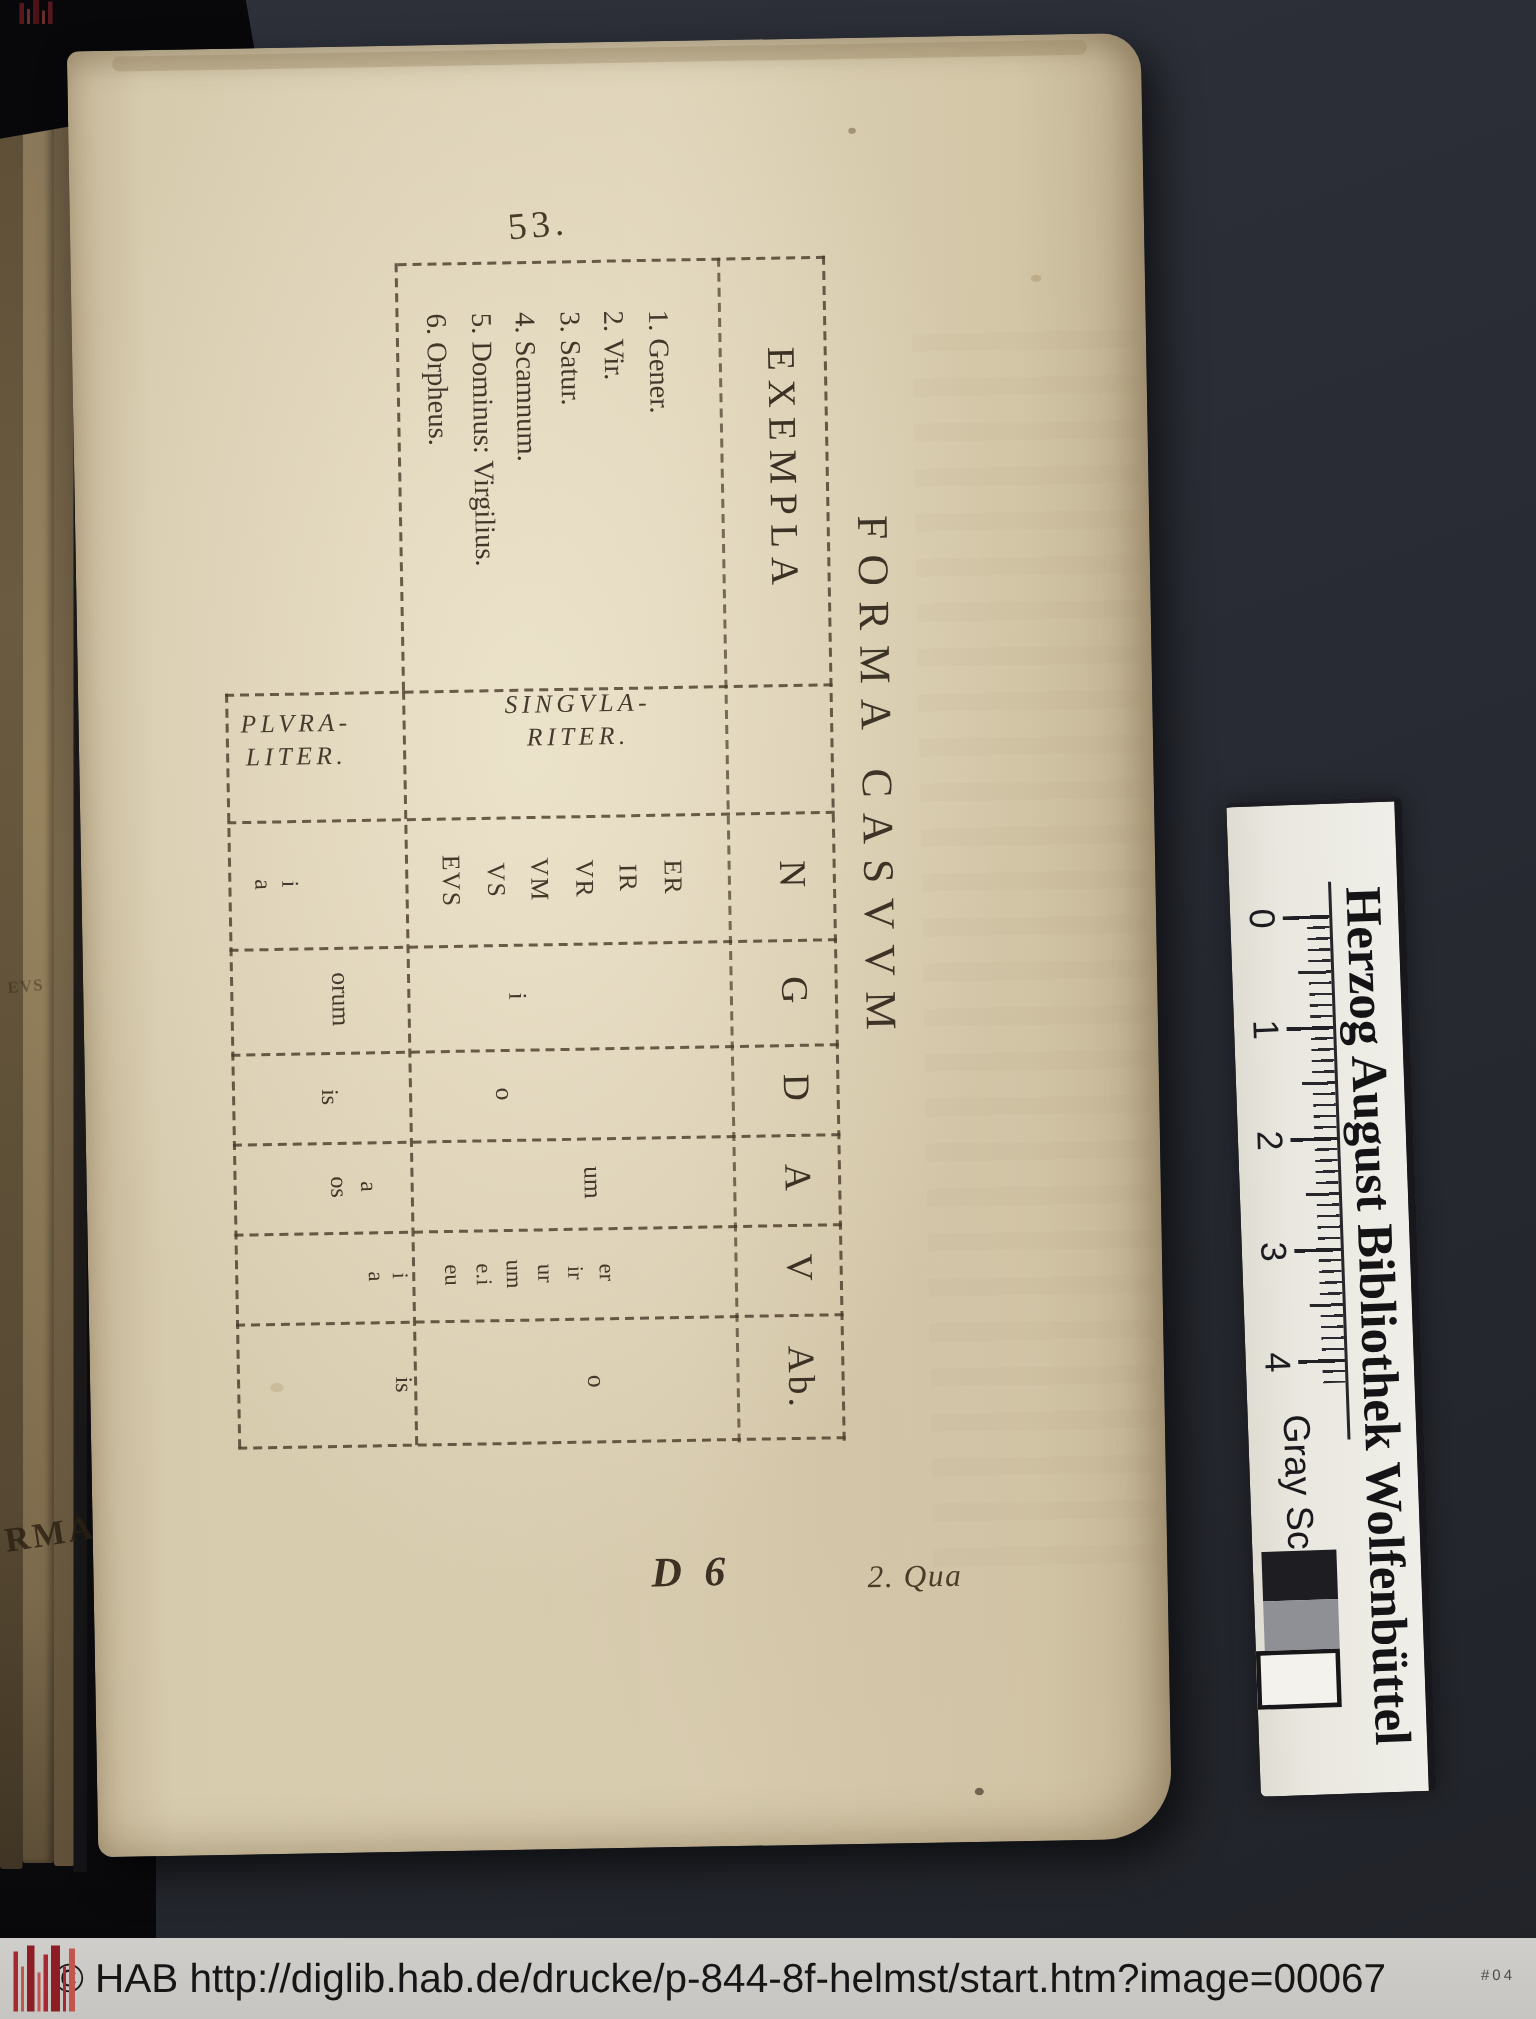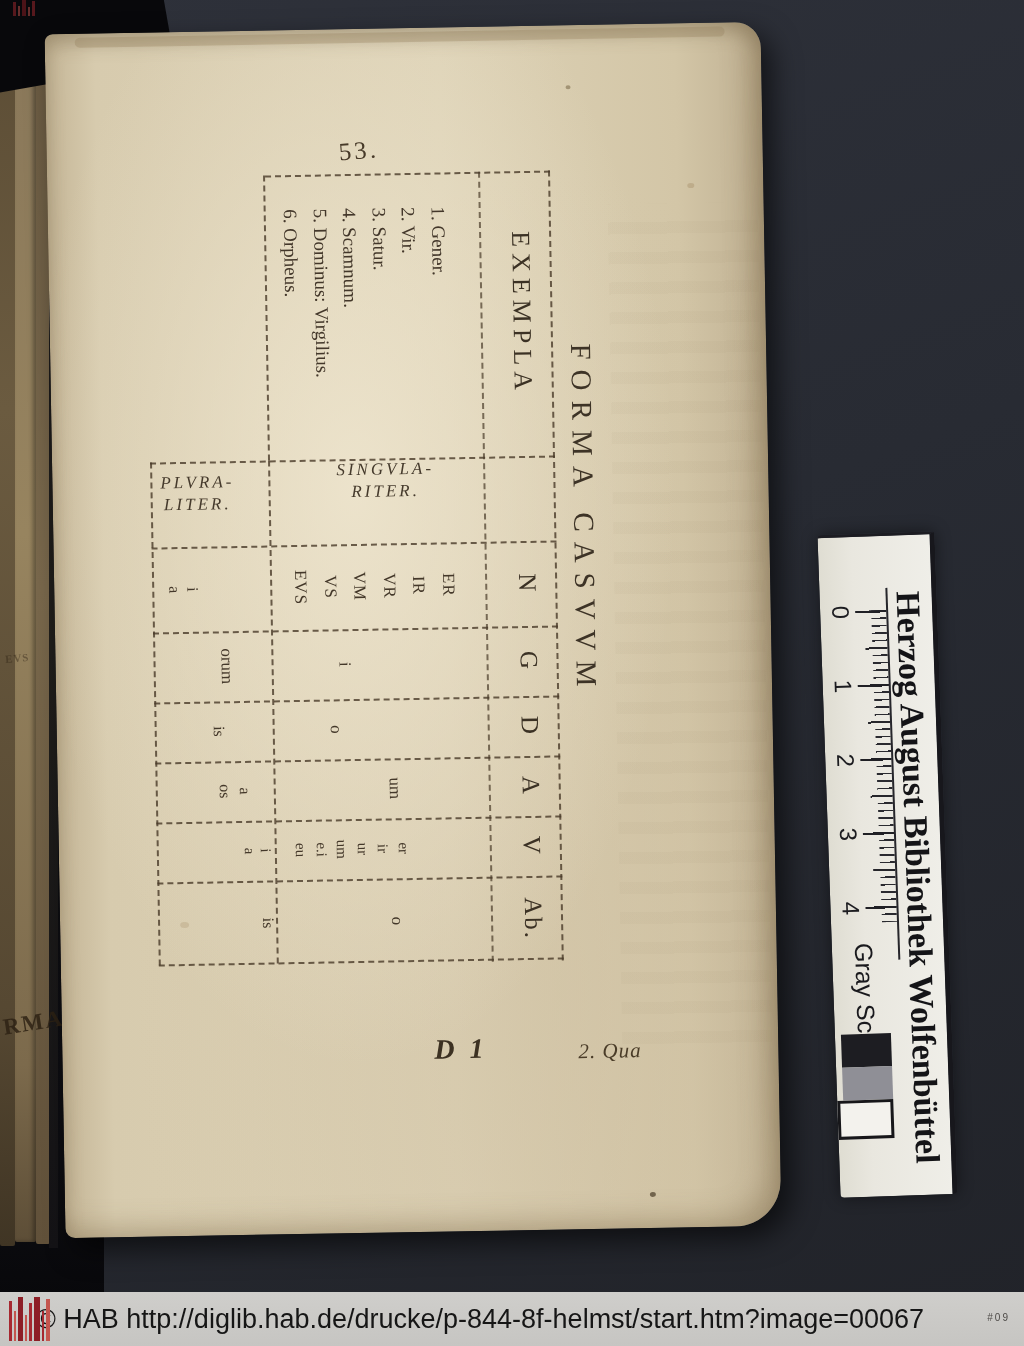--- a/index.html
+++ b/index.html
@@ -219,21 +219,21 @@
           <div>os</div>
         </div>
         <div class="col-vals v-plur">
           <div>i</div>
           <div>a</div>
         </div>
         <div class="col-vals ab-plur">is</div>
       </div>
     </div>
 
-    <div class="signature">D 1</div>
+    <div class="signature">D 6</div>
     <div class="catchword">2. Qua</div>
   </div>
 
   <div class="ruler-card">
     <div class="card-title">Herzog August Bibliothek Wolfenbüttel</div>
     <div class="ruler-line"></div>
     <div class="ticks-minor"></div>
     <div class="ticks-med"></div>
     <div class="ticks-major"></div>
     <div class="tick-num tn0">0</div>
@@ -250,21 +250,21 @@
   <div class="barcode bc-top">
     <div class="bar" style="width:3px;height:14px;"></div>
     <div class="bar" style="width:2px;height:10px;"></div>
     <div class="bar" style="width:4px;height:16px;"></div>
     <div class="bar" style="width:2px;height:9px;"></div>
     <div class="bar" style="width:3px;height:15px;"></div>
   </div>
 
   <div class="footer">
     <div class="footer-text">© HAB http://diglib.hab.de/drucke/p-844-8f-helmst/start.htm?image=00067</div>
-    <div class="footer-marker">#09</div>
+    <div class="footer-marker">#04</div>
   </div>
   <div class="barcode bc-footer">
     <div class="bar" style="width:3px;height:40px;"></div>
     <div class="bar" style="width:2px;height:30px;"></div>
     <div class="bar" style="width:5px;height:44px;"></div>
     <div class="bar" style="width:2px;height:26px;"></div>
     <div class="bar" style="width:3px;height:38px;"></div>
     <div class="bar" style="width:6px;height:44px;"></div>
     <div class="bar" style="width:2px;height:30px;"></div>
     <div class="bar" style="width:4px;height:42px;"></div>

